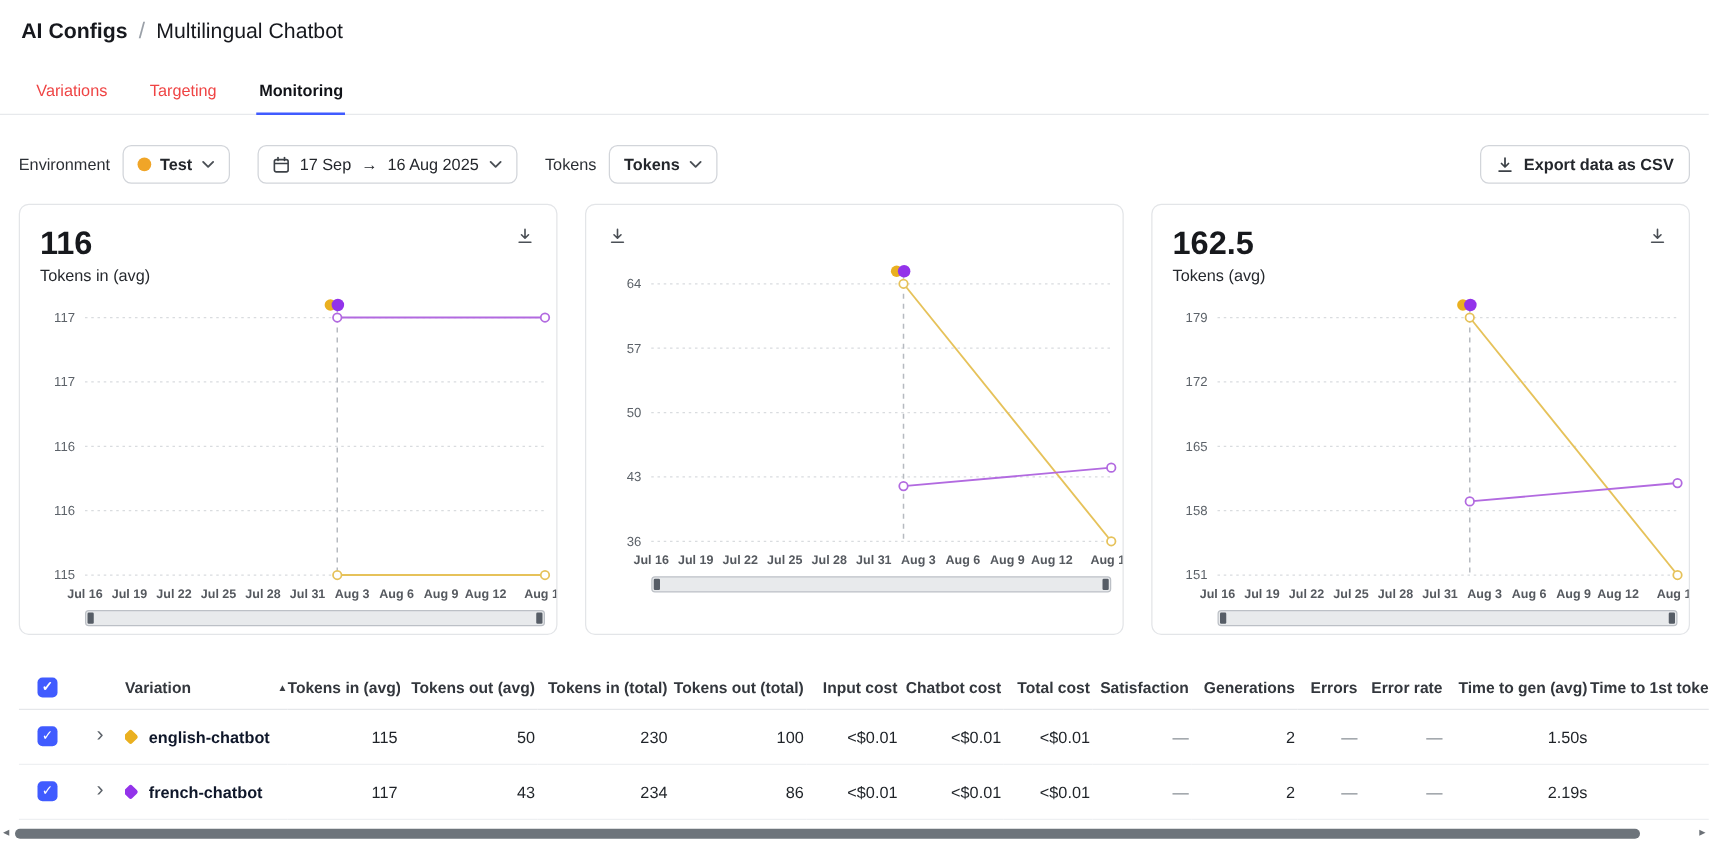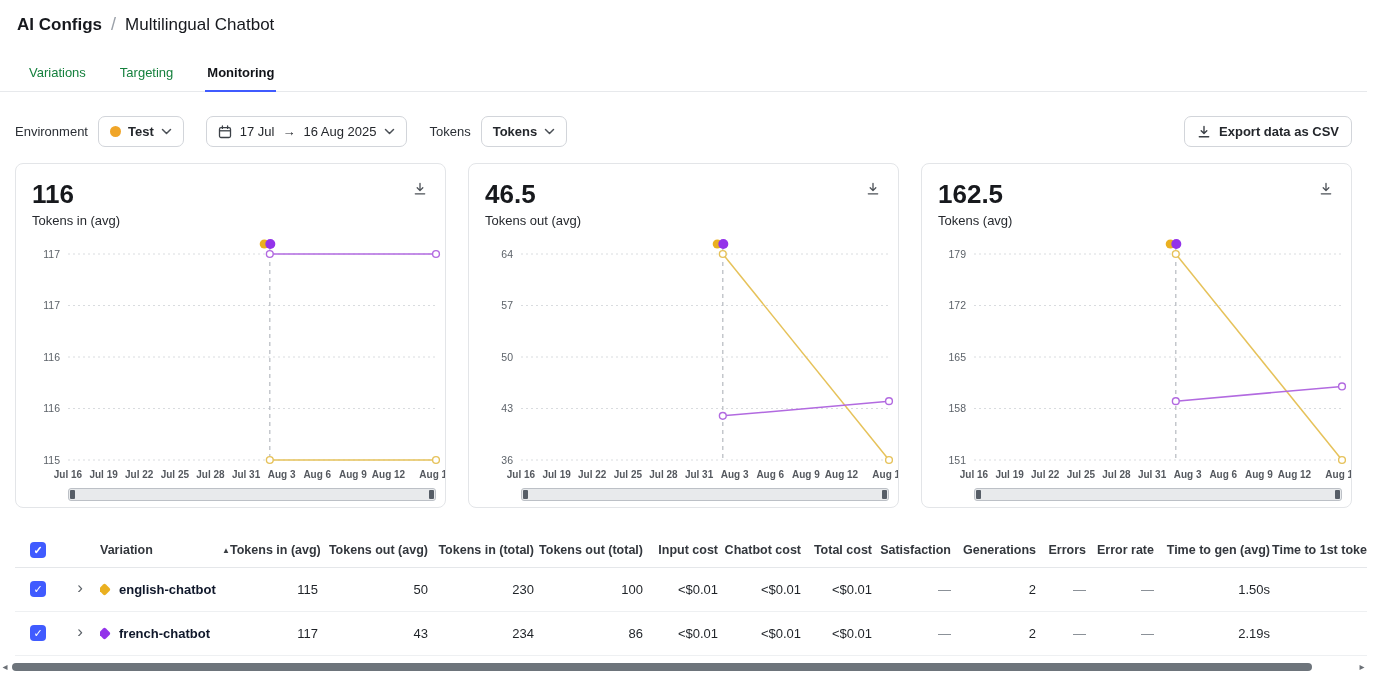--- a/index.html
+++ b/index.html
@@ -13,21 +13,21 @@
 
   
   .breadcrumb { display:flex; align-items:center; gap:9px; margin-top:2px; margin-left:2px; }
   .crumb-root { font-size:17px; font-weight:700; color:#16181d; cursor:pointer; }
   .crumb-sep { font-size:18px; font-weight:300; color:#9aa0a8; }
   .crumb-current { font-size:17px; font-weight:400; color:#16181d; }
 
   
   .tabs { display:flex; gap:30px; margin:26px -15px 0 -15px; padding:0 15px 0 27px;
           border-bottom:1px solid #e7e9ec; }
-  .tab { font-size:13px; color:#15803d; padding:4px 2px 11px 2px; cursor:pointer; position:relative; }
+  .tab { font-size:13px; color:#ef4444; padding:4px 2px 11px 2px; cursor:pointer; position:relative; }
   .tab.active { color:#111318; font-weight:700; }
   .tab.active::after { content:""; position:absolute; left:0; right:0; bottom:-1px; height:2px; background:#405BFF; }
 
   
   .filter-row { display:flex; align-items:center; margin-top:24px; }
   .filter-label { font-size:13px; color:#2b2f35; margin-right:10px; }
   .pill {
     display:inline-flex; align-items:center; gap:7px;
     background:#fff; border:1px solid #d2d5da; border-radius:7px;
     height:31px; padding:0 11px; font-size:13px; color:#24272c; cursor:pointer;
@@ -113,21 +113,21 @@
         </svg>
     </button>
 
     <button class="pill date-pill">
       <svg width="14" height="14" viewBox="0 0 14 14">
           <rect x="1.5" y="2.7" width="11" height="9.8" rx="1.5" fill="none" stroke="#3c4147" stroke-width="1.3"></rect>
           <line x1="1.5" y1="5.8" x2="12.5" y2="5.8" stroke="#3c4147" stroke-width="1.3"></line>
           <line x1="4.4" y1="1" x2="4.4" y2="3.4" stroke="#3c4147" stroke-width="1.3" stroke-linecap="round"></line>
           <line x1="9.6" y1="1" x2="9.6" y2="3.4" stroke="#3c4147" stroke-width="1.3" stroke-linecap="round"></line>
         </svg>
-      <span>17 Jul</span>
+      <span>17 Sep</span>
       <span>→</span>
       <span>16 Aug 2025</span>
       <svg class="chev" width="11" height="7" viewBox="0 0 11 7">
           <path d="M1.5 1.5 5.5 5.5 9.5 1.5" fill="none" stroke="#4b5056" stroke-width="1.5" stroke-linecap="round" stroke-linejoin="round"></path>
         </svg>
     </button>
 
     <span class="filter-label charts-label">Tokens</span>
     <button class="pill">
       <span class="pill-strong">Tokens</span>
@@ -190,24 +190,20 @@
           <circle cx="238.3064516129032" cy="8" r="5" fill="#9333ea"></circle>
         </svg>
       <div class="range-slider">
           <span class="range-handle left"></span>
           <span class="range-handle right"></span>
         </div>
     </div>
 
     <div class="chart-card">
       <div class="chart-head">
-        <div>
-          <div class="chart-number">46.5</div>
-          <div class="chart-subtitle">Tokens out (avg)</div>
-        </div>
         <button class="icon-btn">
           <svg width="14" height="14" viewBox="0 0 14 14">
               <path d="M7 1.5v6.8M4.2 5.8 7 8.6l2.8-2.8M2.3 11.8h9.4" fill="none" stroke="#4b5056" stroke-width="1.3" stroke-linecap="round" stroke-linejoin="round"></path>
             </svg>
         </button>
       </div>
       <svg class="chart-svg" width="408" height="248">
           <line x1="36" x2="404" y1="18" y2="18" stroke="#d9dcdf" stroke-dasharray="2 3" stroke-width="1"></line>
           <text x="28" y="21.5" text-anchor="end" class="axis-label">64</text>
           <line x1="36" x2="404" y1="69.5" y2="69.5" stroke="#d9dcdf" stroke-dasharray="2 3" stroke-width="1"></line>

